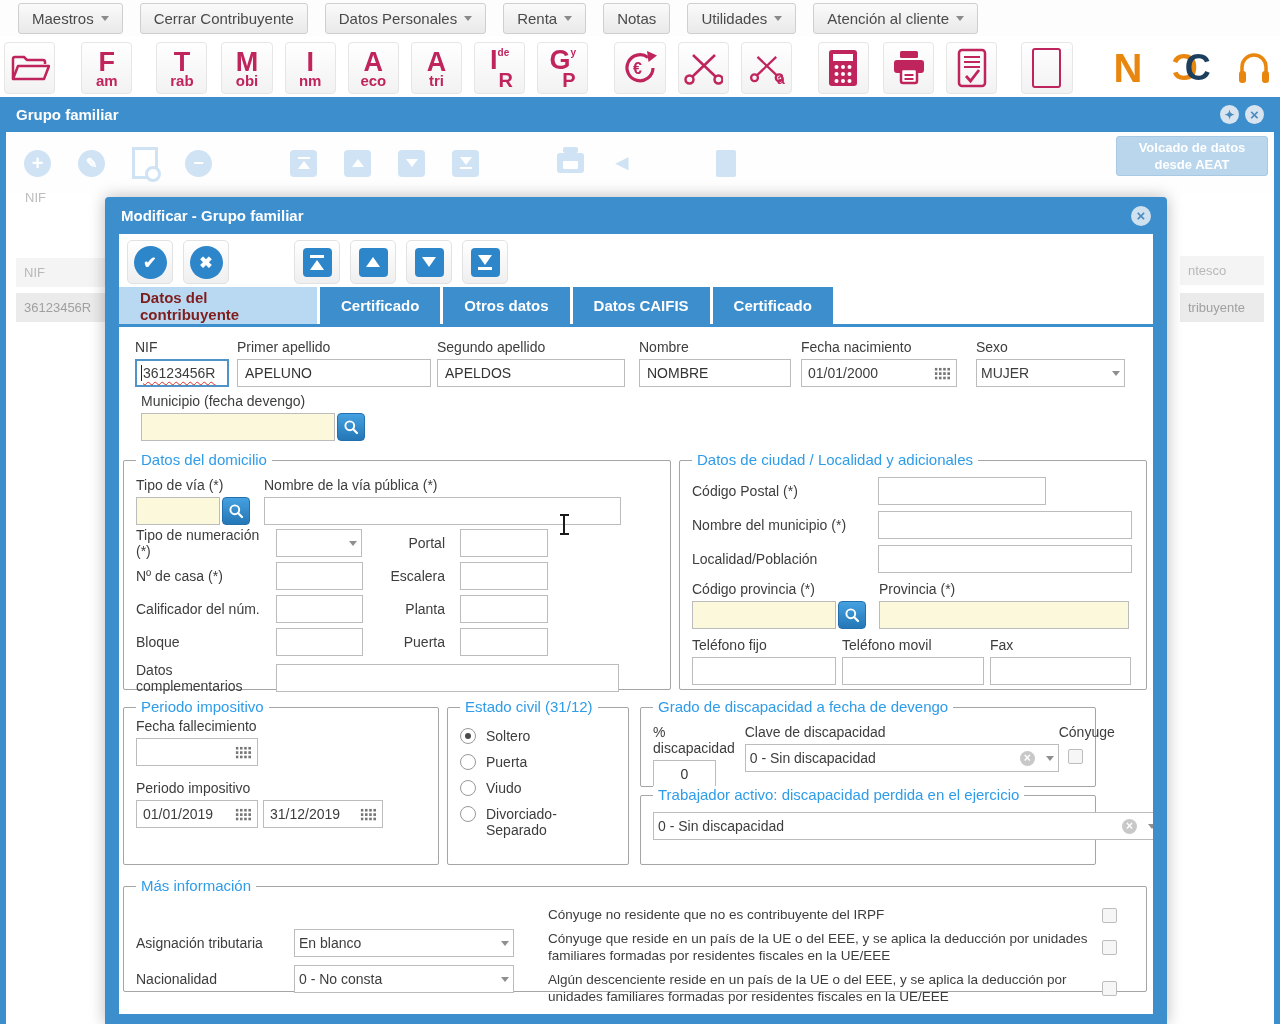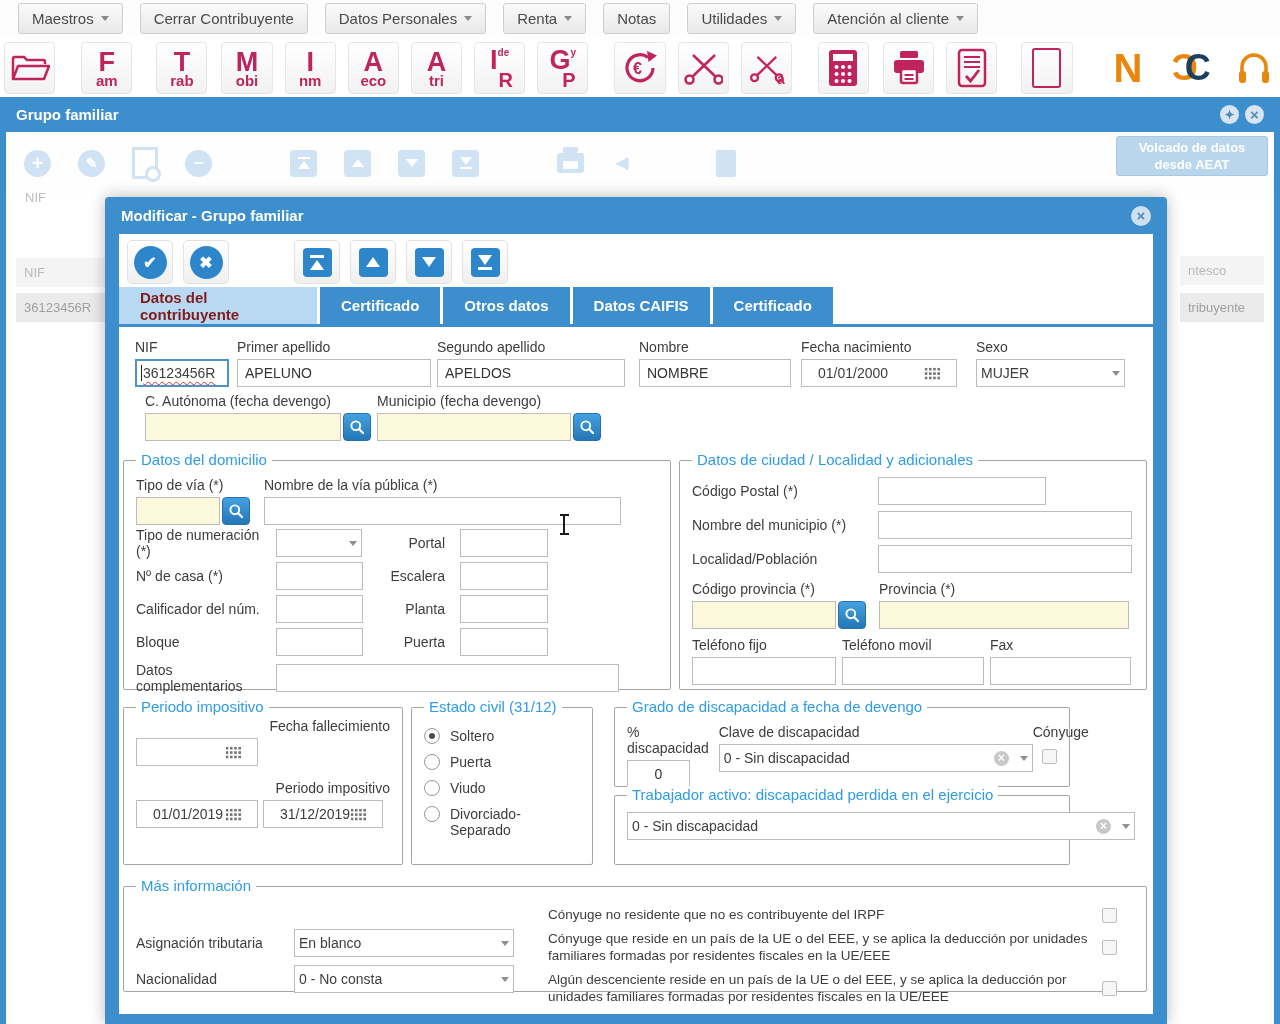--- a/index.html
+++ b/index.html
@@ -102,21 +102,21 @@
   .tabline{height:3px;background:#3d8ecd;}
   
   .form{padding:12px 4px 0 4px;font-size:14px;color:#3d3d3d;}
   .r1,.r2{display:flex;margin-left:12px;}
   .fg{display:flex;flex-direction:column;}
   .fg label{margin-bottom:4px;font-size:14px;}
   .tinput{height:28px;border:1px solid #bcbcbc;box-sizing:border-box;font-size:14px;
           font-family:inherit;color:#333;padding:0 7px;background:#fff;}
   .yellow{background:#fbf8dc;}
   .dinput{height:28px;border:1px solid #bcbcbc;display:flex;align-items:center;
-          justify-content:space-between;padding:0 16px;box-sizing:border-box;font-size:14px;background:#fff;}
+          justify-content:space-between;padding:0 6px;box-sizing:border-box;font-size:14px;background:#fff;}
   .cal{width:16px;height:13px;flex-shrink:0;
        background-image:radial-gradient(circle,#757575 1.3px,transparent 1.6px);
        background-size:4.2px 4.4px;}
   .sel{height:28px;border:1px solid #bcbcbc;background:#fff;display:flex;align-items:center;
        padding:0 4px;box-sizing:border-box;font-size:14px;}
   .sel .txt{flex:1;}
   .chev{width:0;height:0;border-left:4.5px solid transparent;border-right:4.5px solid transparent;
         border-top:5.5px solid #8f8f8f;flex-shrink:0;}
   .clr{width:15px;height:15px;border-radius:50%;background:#c8c8c8;display:flex;align-items:center;
        justify-content:center;margin-right:11px;flex-shrink:0;}
@@ -128,23 +128,23 @@
        padding:0 4px;box-sizing:border-box;background:#fff;}
   .tcaret{width:1px;height:16px;background:#222;margin-right:1px;}
   .wavy{text-decoration:underline;text-decoration-style:wavy;text-decoration-color:#d93025;
         text-underline-offset:3px;text-decoration-thickness:1px;}
   
   .fs{border:1px solid #a5a5a5;border-radius:2px;position:relative;box-sizing:border-box;padding:10px 12px;background:#fff;}
   .leg{position:absolute;top:-10px;left:12px;background:#fff;padding:0 5px;color:#2f9ce8;font-size:15px;}
   .band{display:flex;}
   .fs-dom{width:548px;height:230px;margin-left:0;margin-top:19px;}
   .fs-ciu{width:468px;height:230px;margin-left:8px;margin-top:19px;}
-  .fs-per{width:280px;height:158px;text-align:right;}
+  .fs-per{width:316px;height:158px;}
   .fs-est{width:182px;height:158px;margin-left:8px;}
-  .colr{width:456px;margin-left:21px;display:flex;flex-direction:column;}
+  .colr{width:456px;margin-left:11px;display:flex;flex-direction:column;}
   .fs-dis{height:80px;}
   .fs-tra{height:70px;margin-top:8px;}
   .fs-mas{width:1024px;height:106px;margin-top:21px;}
   .band2{margin-top:17px;}
   .drowA{display:flex;margin-top:6px;}
   .drow{display:flex;align-items:center;margin-top:3px;height:30px;}
   .dlab1{width:140px;flex-shrink:0;}
   .dlab2{width:83px;text-align:right;flex-shrink:0;}
   .dctl2{margin-left:15px;}
   .crow{display:flex;align-items:center;margin-top:6px;}
@@ -467,32 +467,20 @@
         <div class="fg ml19">
           <label>Sexo</label>
           <div class="sel w149">
               <span class="txt">MUJER</span>
               <span class="chev"></span>
             </div>
         </div>
       </div>
 
       <div class="r2" style="margin-top:6px;">
-        <div class="fg ml10">
-          <label>C. Autónoma (fecha devengo)</label>
-          <div class="lk">
-            <input class="tinput yellow w196" style="">
-            <span class="lk-btn">
-                <svg width="16" height="16" viewBox="0 0 20 20">
-                  <circle cx="8.5" cy="8.5" r="5.5" fill="none" stroke="#fff" stroke-width="2.4"></circle>
-                  <line x1="12.8" y1="12.8" x2="17.5" y2="17.5" stroke="#fff" stroke-width="2.8" stroke-linecap="round"></line>
-                </svg>
-              </span>
-          </div>
-        </div>
         <div class="fg ml6">
           <label>Municipio (fecha devengo)</label>
           <div class="lk">
             <input class="tinput yellow w194" style="">
             <span class="lk-btn">
                 <svg width="16" height="16" viewBox="0 0 20 20">
                   <circle cx="8.5" cy="8.5" r="5.5" fill="none" stroke="#fff" stroke-width="2.4"></circle>
                   <line x1="12.8" y1="12.8" x2="17.5" y2="17.5" stroke="#fff" stroke-width="2.8" stroke-linecap="round"></line>
                 </svg>
               </span>

